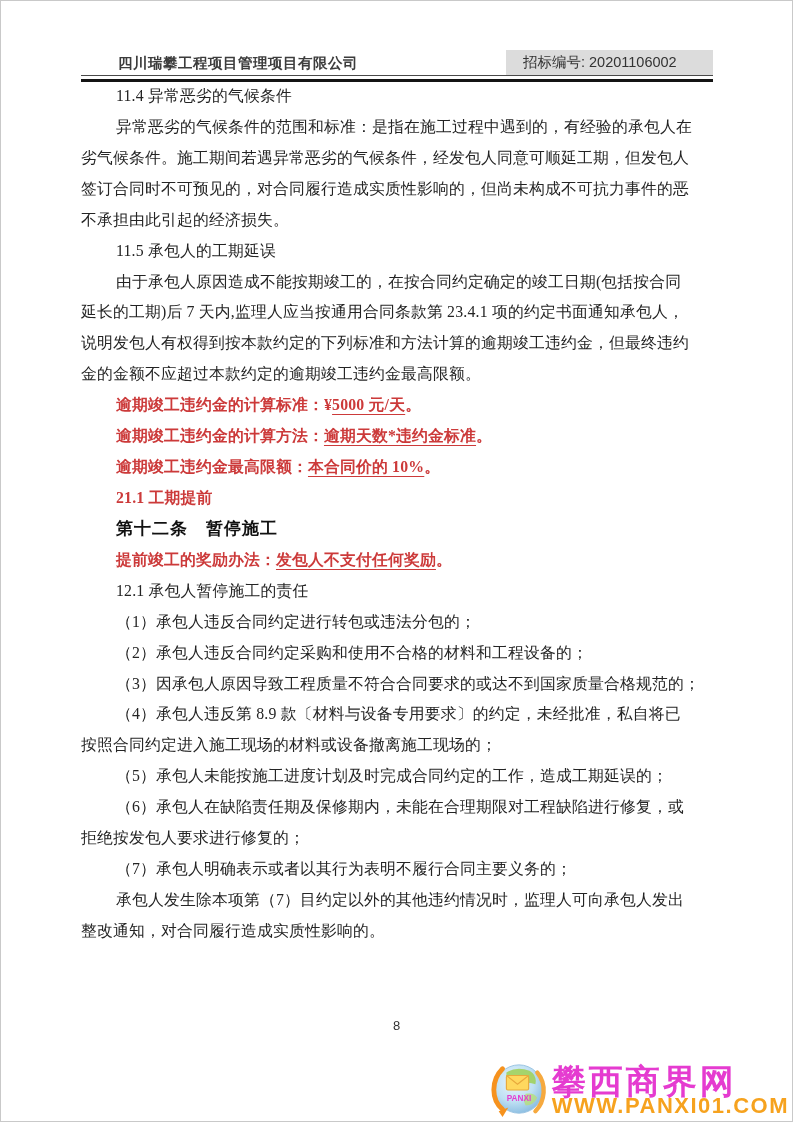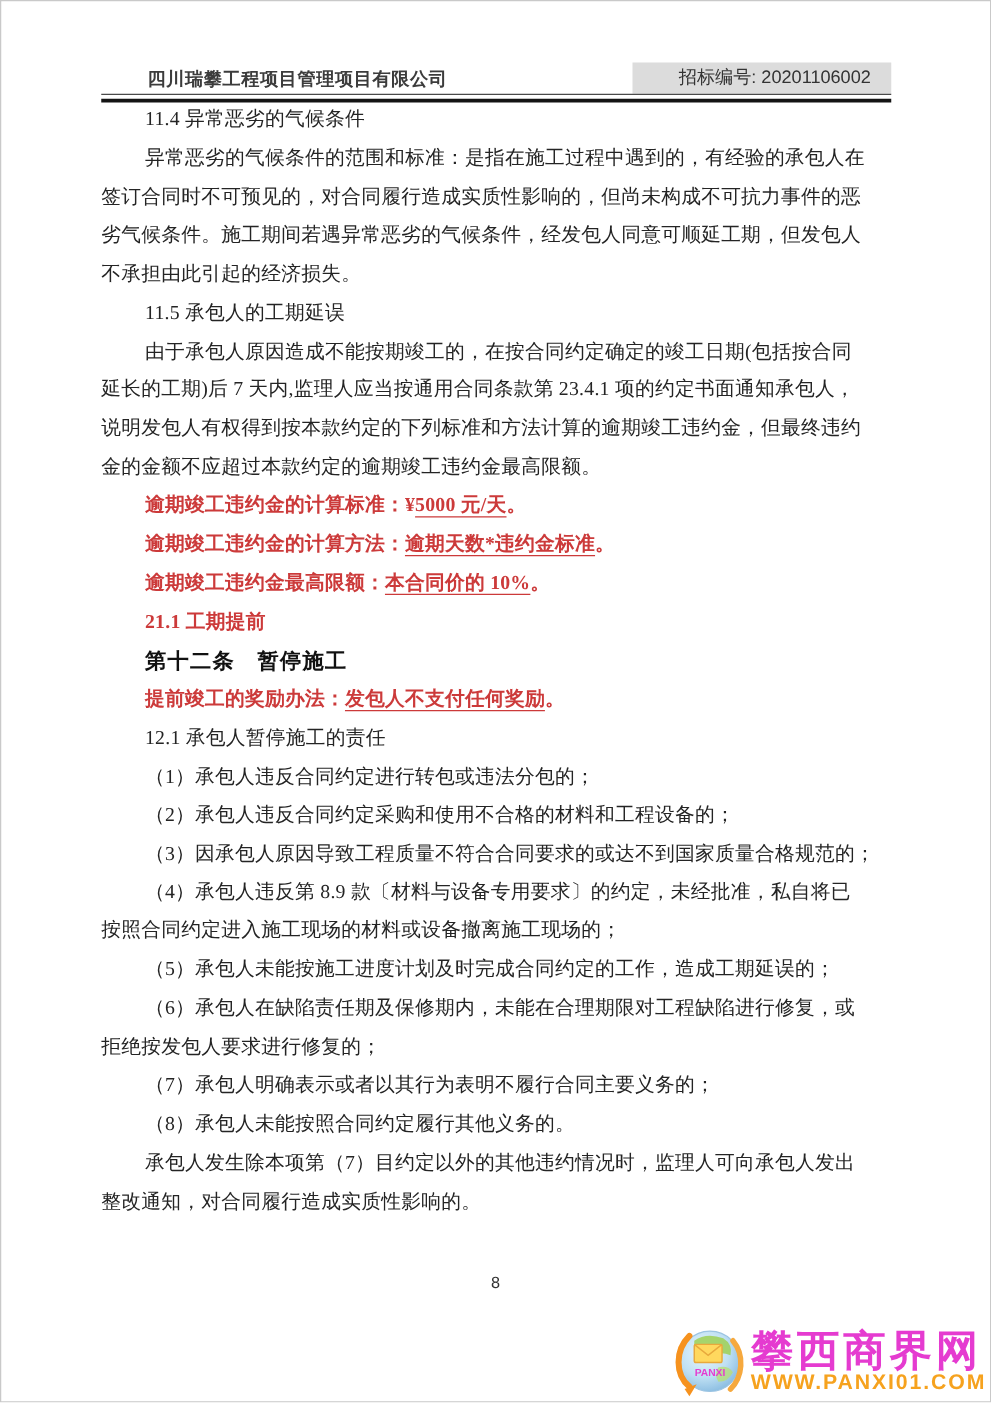--- a/index.html
+++ b/index.html
@@ -19,21 +19,21 @@
     position: absolute; left: 117px; top: 53px;
     font-family: Liberation Sans, sans-serif;
     font-size: 14.5px; font-weight: 700; color: #3c3c3c;
     letter-spacing: 0.5px; white-space: nowrap;
   }
   .hdr-tender {
     position: absolute; left: 505px; top: 49px; width: 207px; height: 25px;
     background: #dcdcdc;
     font-family: "Liberation Sans", "DejaVu Sans", sans-serif;
     font-size: 14.5px; color: #333333;
-    line-height: 25px; padding-left: 37px; box-sizing: border-box;
+    line-height: 25px; padding-left: 17px; box-sizing: border-box;
     white-space: nowrap;
   }
   .hdr-rule-thin  { position: absolute; left: 80px; top: 74px; width: 632px; height: 1px; background: #4a4a4a; }
   .hdr-rule-thick { position: absolute; left: 80px; top: 78px; width: 632px; height: 2.5px; background: #141414; }
   
   .doc-body {
     position: absolute; left: 80px; top: 80px; width: 632px;
   }
   .line {
     height: 30.93px; line-height: 30.93px;
@@ -61,39 +61,39 @@
   .wm-logo { width: 62px; height: 58px; flex: 0 0 auto; }
   .wm-text { margin-left: 3px; text-align: left; }
   .wm-site {
     font-family: "Liberation Sans", "DejaVu Sans", sans-serif;
     font-size: 34px; font-weight: 700; color: #e53bd0;
     letter-spacing: 3px; line-height: 30px; white-space: nowrap;
     text-shadow: 0 0 1px #ffffff;
   }
   .wm-url {
     font-family: "Liberation Sans", "DejaVu Sans", sans-serif;
-    font-size: 17px; font-weight: 700; color: #f6a21e;
+    font-size: 22px; font-weight: 700; color: #f6a21e;
     letter-spacing: 1.5px; line-height: 19px; white-space: nowrap;
   }
 </style>
 </head>
 <body>
 
 <div class="page">
 
   <div class="hdr-company">四川瑞攀工程项目管理项目有限公司</div>
   <div class="hdr-tender">招标编号: 20201106002</div>
   <div class="hdr-rule-thin"></div>
   <div class="hdr-rule-thick"></div>
 
   <div class="doc-body">
       <div class="line h2 ind"><span>11.4 异常恶劣的气候条件</span></div>
       <div class="line ind"><span>异常恶劣的气候条件的范围和标准：是指在施工过程中遇到的，有经验的承包人在</span></div>
+      <div class="line"><span>劣气候条件。施工期间若遇异常恶劣的气候条件，经发包人同意可顺延工期，但发包人</span></div>
       <div class="line"><span>签订合同时不可预见的，对合同履行造成实质性影响的，但尚未构成不可抗力事件的恶</span></div>
-      <div class="line"><span>劣气候条件。施工期间若遇异常恶劣的气候条件，经发包人同意可顺延工期，但发包人</span></div>
       <div class="line"><span>不承担由此引起的经济损失。</span></div>
       <div class="line h2 ind"><span>11.5 承包人的工期延误</span></div>
       <div class="line ind"><span>由于承包人原因造成不能按期竣工的，在按合同约定确定的竣工日期(包括按合同</span></div>
       <div class="line"><span>延长的工期)后 7 天内,监理人应当按通用合同条款第 23.4.1 项的约定书面通知承包人，</span></div>
       <div class="line"><span>说明发包人有权得到按本款约定的下列标准和方法计算的逾期竣工违约金，但最终违约</span></div>
       <div class="line"><span>金的金额不应超过本款约定的逾期竣工违约金最高限额。</span></div>
       <div class="line red ind"><span>逾期竣工违约金的计算标准：¥</span><span class="u">5000 元/天</span><span>。</span></div>
       <div class="line red ind"><span>逾期竣工违约金的计算方法：</span><span class="u">逾期天数*违约金标准</span><span>。</span></div>
       <div class="line red ind"><span>逾期竣工违约金最高限额：</span><span class="u">本合同价的 10%</span><span>。</span></div>
       <div class="line red ind"><span>21.1 工期提前</span></div>
@@ -102,21 +102,20 @@
       <div class="line h2 ind"><span>12.1 承包人暂停施工的责任</span></div>
       <div class="line ind"><span>（1）承包人违反合同约定进行转包或违法分包的；</span></div>
       <div class="line ind"><span>（2）承包人违反合同约定采购和使用不合格的材料和工程设备的；</span></div>
       <div class="line ind"><span>（3）因承包人原因导致工程质量不符合合同要求的或达不到国家质量合格规范的；</span></div>
       <div class="line ind"><span>（4）承包人违反第 8.9 款〔材料与设备专用要求〕的约定，未经批准，私自将已</span></div>
       <div class="line"><span>按照合同约定进入施工现场的材料或设备撤离施工现场的；</span></div>
       <div class="line ind"><span>（5）承包人未能按施工进度计划及时完成合同约定的工作，造成工期延误的；</span></div>
       <div class="line ind"><span>（6）承包人在缺陷责任期及保修期内，未能在合理期限对工程缺陷进行修复，或</span></div>
       <div class="line"><span>拒绝按发包人要求进行修复的；</span></div>
       <div class="line ind"><span>（7）承包人明确表示或者以其行为表明不履行合同主要义务的；</span></div>
-      <div class="line ind"><span>（8）承包人未能按照合同约定履行其他义务的。</span></div>
       <div class="line ind"><span>承包人发生除本项第（7）目约定以外的其他违约情况时，监理人可向承包人发出</span></div>
       <div class="line"><span>整改通知，对合同履行造成实质性影响的。</span></div>
     </div>
 
   <div class="page-number">8</div>
 
   <div class="watermark">
     <svg class="wm-logo" viewBox="0 0 64 60" xmlns="http://www.w3.org/2000/svg">
       <defs>
         <radialGradient id="globeG" cx="40%" cy="35%" r="75%">

